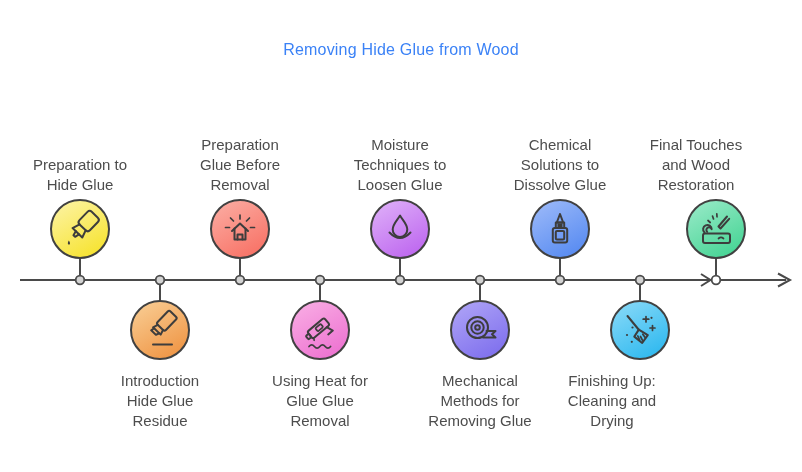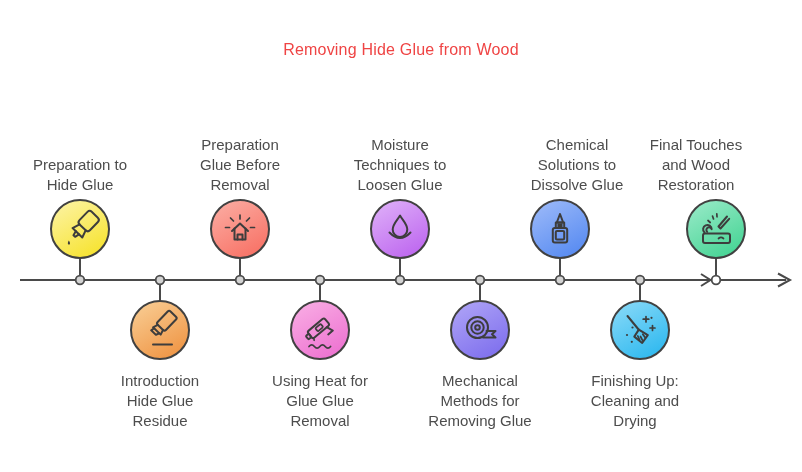--- a/index.html
+++ b/index.html
@@ -2,21 +2,21 @@
 <html><head>
 <meta charset="utf-8">
 <style>
   html,body{margin:0;padding:0;background:#fff;}
   .canvas{
     position:relative;width:802px;height:472px;background:#ffffff;
     font-family:"Liberation Sans",sans-serif;overflow:hidden;
   }
   .title{
     position:absolute;top:41px;left:0;width:100%;text-align:center;
-    font-size:16px;color:#ef4444;letter-spacing:.2px;
+    font-size:16px;color:#3b82f6;letter-spacing:.2px;
   }
   .axis{position:absolute;left:0;top:0;width:802px;height:472px;}
   .axis *{stroke:#4a4a4a;stroke-width:2;fill:none;}
   .axis .dot{fill:#d2d2d2;stroke-width:1.8;}
   .axis .dot-open{fill:#ffffff;stroke-width:1.8;}
   .circle{
     position:absolute;width:60px;height:60px;border-radius:50%;
     border:2px solid #414141;box-sizing:border-box;
     background:linear-gradient(150deg,var(--c1) 10%,var(--c2) 85%);
     display:flex;align-items:center;justify-content:center;
@@ -143,34 +143,34 @@
       <svg viewBox="0 0 44 44" class="ic">
         <circle cx="19.5" cy="19.5" r="10.5"></circle>
         <circle cx="19.5" cy="19.5" r="6.2"></circle>
         <circle cx="19.5" cy="19.5" r="2.3"></circle>
         <path d="M28.5 23 H37.5 L34 26.3 L37.5 29.5 H25"></path>
       </svg>
     </div>
   </div>
 
   <div>
-    <div class="label top" style="left:521px">Chemical Solutions to Dissolve Glue</div>
+    <div class="label top" style="left:504px">Chemical Solutions to Dissolve Glue</div>
     <div class="circle" style="left: 530px; top: 199px; --c1: #97b6f8; --c2: #5c8ef2;">
       <svg viewBox="0 0 44 44" class="ic">
         <path d="M22 7 L18.8 15.5 H25.2 Z"></path>
         <rect x="17.8" y="15.5" width="8.4" height="5.5"></rect>
         <path class="thin" d="M20.3 17 V20 M22 17 V20 M23.7 17 V20"></path>
         <rect x="14.8" y="21" width="14.4" height="14.5" rx="2"></rect>
         <rect x="17.8" y="24" width="8.4" height="8.5" rx="1.2"></rect>
       </svg>
     </div>
   </div>
 
   <div>
-    <div class="label bot" style="left:579px">Finishing Up: Cleaning and Drying</div>
+    <div class="label bot" style="left:556px">Finishing Up: Cleaning and Drying</div>
     <div class="circle" style="left: 610px; top: 300px; --c1: #82d7f7; --c2: #35bbf0;">
       <svg viewBox="0 0 44 44" class="ic">
         <path d="M9.5 8 L21 22"></path>
         <path d="M20.8 21.6 L29.8 27.2 L24.2 35 L16.3 28.6 Z"></path>
         <path class="thin" d="M21.5 31.5 L19.8 28 M24.8 32.8 L22.5 28.5 M27.3 29.8 L24.8 26.2"></path>
         <path class="thin" d="M28 8.5 V14 M25.2 11.2 H30.8"></path>
         <path class="thin" d="M34.5 17.5 V22.5 M32 20 H37"></path>
         <circle class="fill" cx="14.5" cy="19.5" r="1.1"></circle>
         <circle class="fill" cx="9" cy="27" r="1.1"></circle>
         <circle class="fill" cx="13.8" cy="33.8" r="1.1"></circle>

